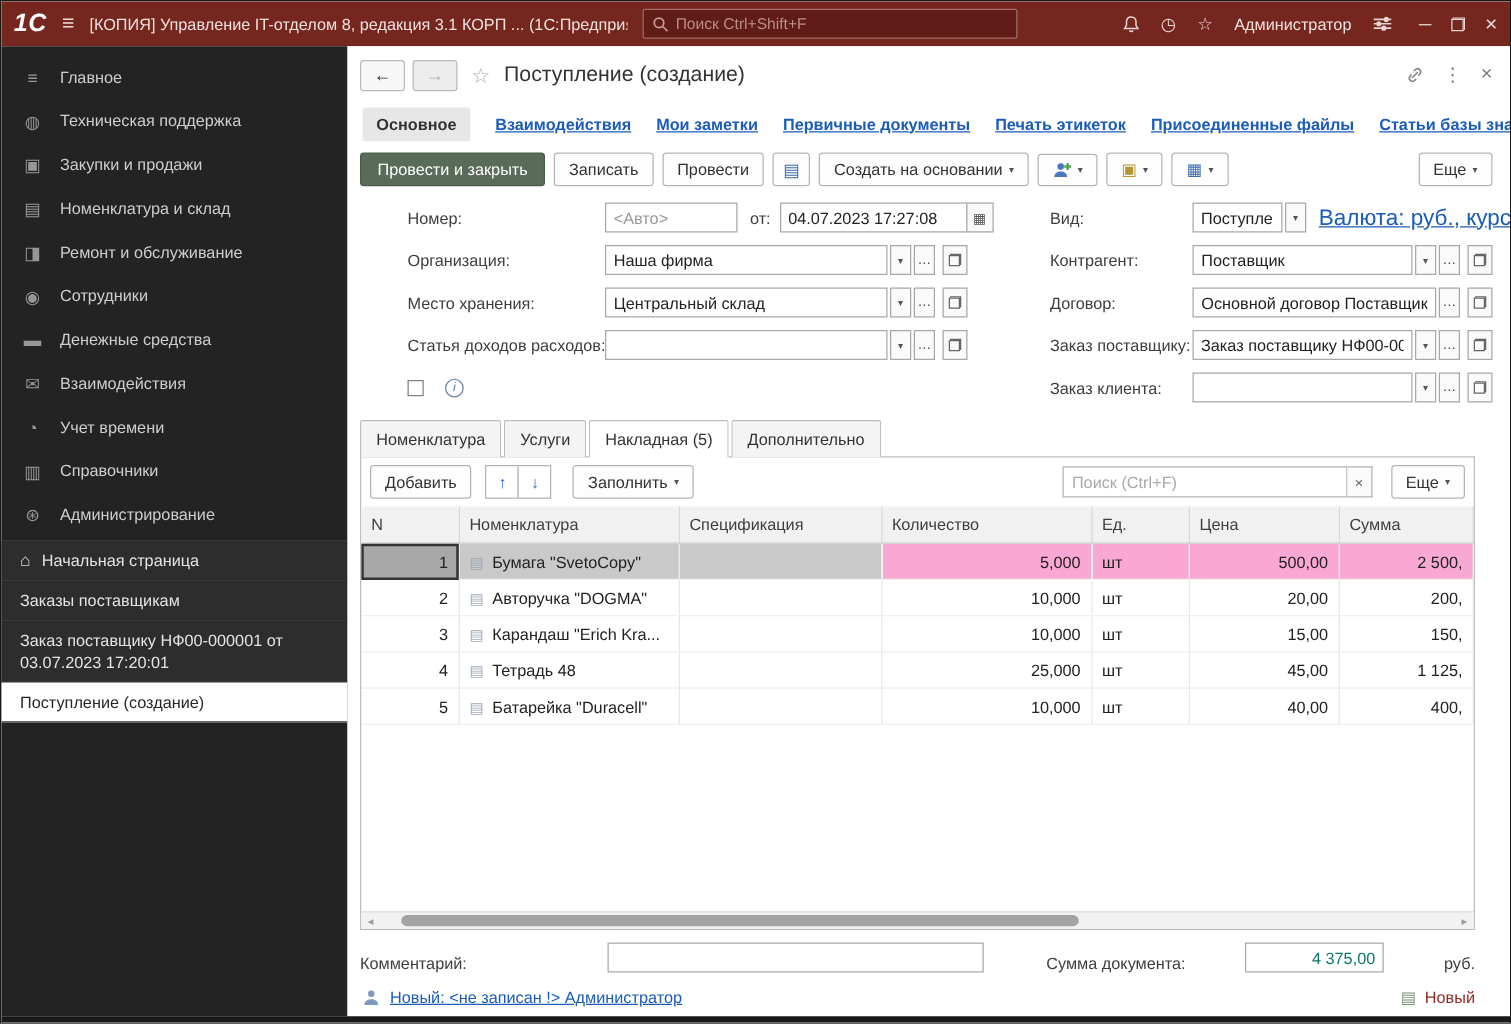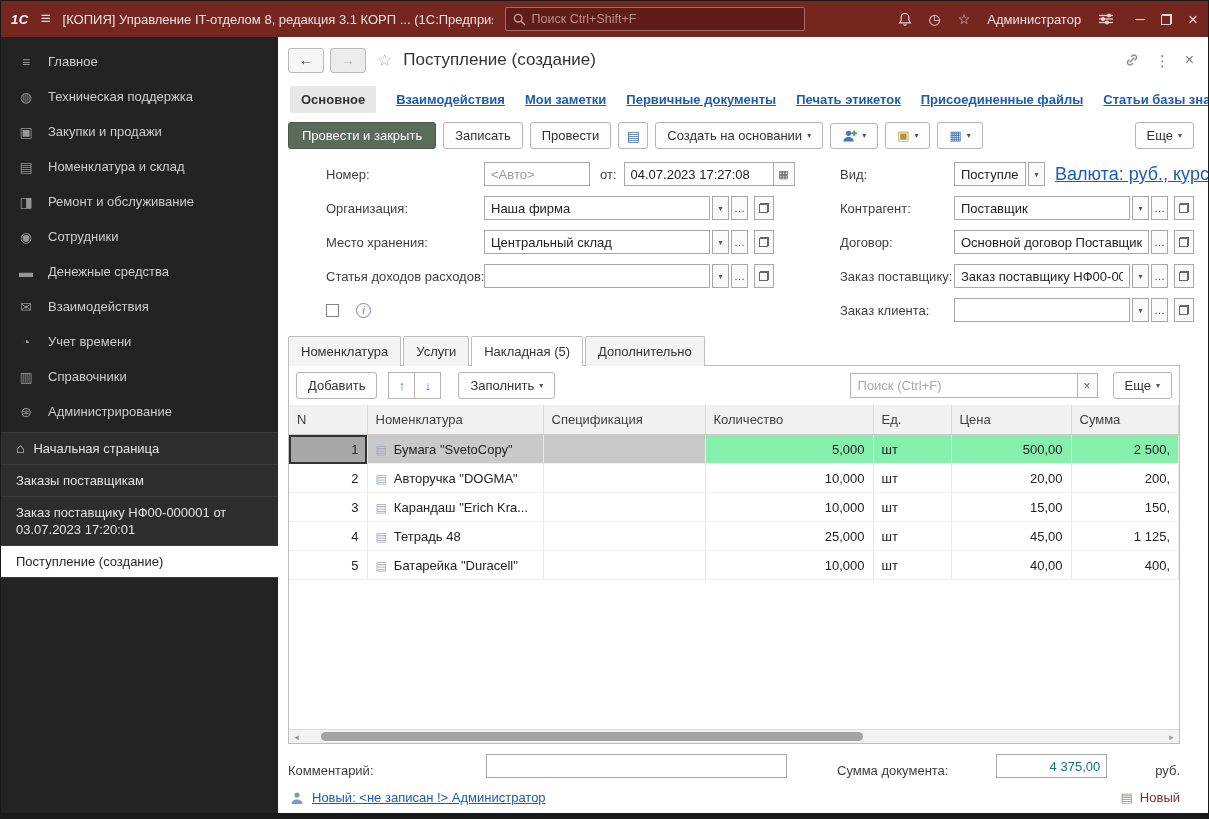--- a/index.html
+++ b/index.html
@@ -2,21 +2,21 @@
 <html><head>
 <meta charset="utf-8">
 <style>
   * { box-sizing: border-box; margin: 0; padding: 0; }
   html,body { width:100%; }
   body { font-family:"Liberation Sans", sans-serif; font-size:13px; background:#3a3a3a; }
   .window { width:1209px; height:819px; background:#fff; display:flex; flex-direction:column; overflow:hidden; border:1px solid #181818; }
 
   
   .titlebar { height:36px; flex:none; background:#75261f; display:flex; align-items:center; padding:0 10px; gap:12px; color:#ecd9d6; }
-  .logo { font-weight:bold; font-style:italic; font-size:13px; color:#fff; flex:none; letter-spacing:.5px; }
+  .logo { font-weight:bold; font-style:italic; font-size:20px; color:#fff; flex:none; letter-spacing:.5px; }
   .tb-menu { font-size:17px; color:#ecd9d6; cursor:pointer; flex:none; }
   .tb-title { font-size:13px; color:#f0e0dd; white-space:nowrap; overflow:hidden; max-width:430px; }
   .tb-search { width:300px; height:24px; background:#601c16; border:1px solid #a26c66; border-radius:2px; display:flex; align-items:center; padding:0 7px; gap:6px; flex:none; }
   .tb-search input { flex:1; background:transparent; border:none; outline:none; color:#ffffff; font:12.5px "Liberation Sans",sans-serif; min-width:0; }
   .tb-search input::placeholder { color:#bb8d87; }
   .tb-right { margin-left:auto; display:flex; align-items:center; gap:17px; }
   .tb-ic { color:#e8d4d1; font-size:14px; cursor:pointer; line-height:1; }
   .tb-user { font-size:13px; color:#f0e0dd; }
   .winctl { display:flex; align-items:center; gap:16px; margin-left:4px; }
   .restore-ic { width:11px; height:11px; position:relative; display:inline-block; }
@@ -98,21 +98,21 @@
   .gsearch input::placeholder { color:#a9a9a9; }
   .xbtn { width:20px; height:25px; border:1px solid #b3b3b3; border-left:none; background:#fafafa; color:#666; font-size:12px; display:inline-flex; align-items:center; justify-content:center; cursor:pointer; }
 
   .tbl-wrap { flex:1; min-height:0; overflow:hidden; }
   table.grid { width:100%; border-collapse:collapse; table-layout:fixed; }
   table.grid th { background:#f1f1f1; border-right:1px solid #d8d8d8; border-bottom:1px solid #c9c9c9; padding:7px 8px; font-weight:normal; text-align:left; color:#3e3e3e; }
   table.grid td { padding:5px 8px; border-right:1px solid #e8e8e8; border-bottom:1px solid #f0f0f0; color:#222; white-space:nowrap; overflow:hidden; height:29px; }
   td.ra, th.ra { text-align:right; }
   .item-ic { color:#9fa8b8; font-size:12px; margin-right:7px; }
   tr.sel td { background:#c9c9c9; }
-  tr.sel td.dk { background:#86efac; }
+  tr.sel td.dk { background:#f9a8d4; }
   tr.sel td.tn { background:#a8a8a8; outline:2px solid #333; outline-offset:-2px; }
   td.sum-col { padding-right:30px; }
 
   .hscroll { flex:none; height:14px; background:#f2f2f2; border-top:1px solid #dcdcdc; display:flex; align-items:center; }
   .hs-arrow { width:15px; color:#9a9a9a; font-size:9px; text-align:center; cursor:pointer; flex:none; }
   .hs-track { flex:1; position:relative; height:100%; }
   .hs-thumb { position:absolute; left:2%; width:63%; top:2px; height:9px; background:#a3a3a3; border-radius:5px; cursor:grab; }
 
   
   .crow { flex:none; display:flex; align-items:flex-end; margin:10px 28px 0 10px;gap:40px; }

